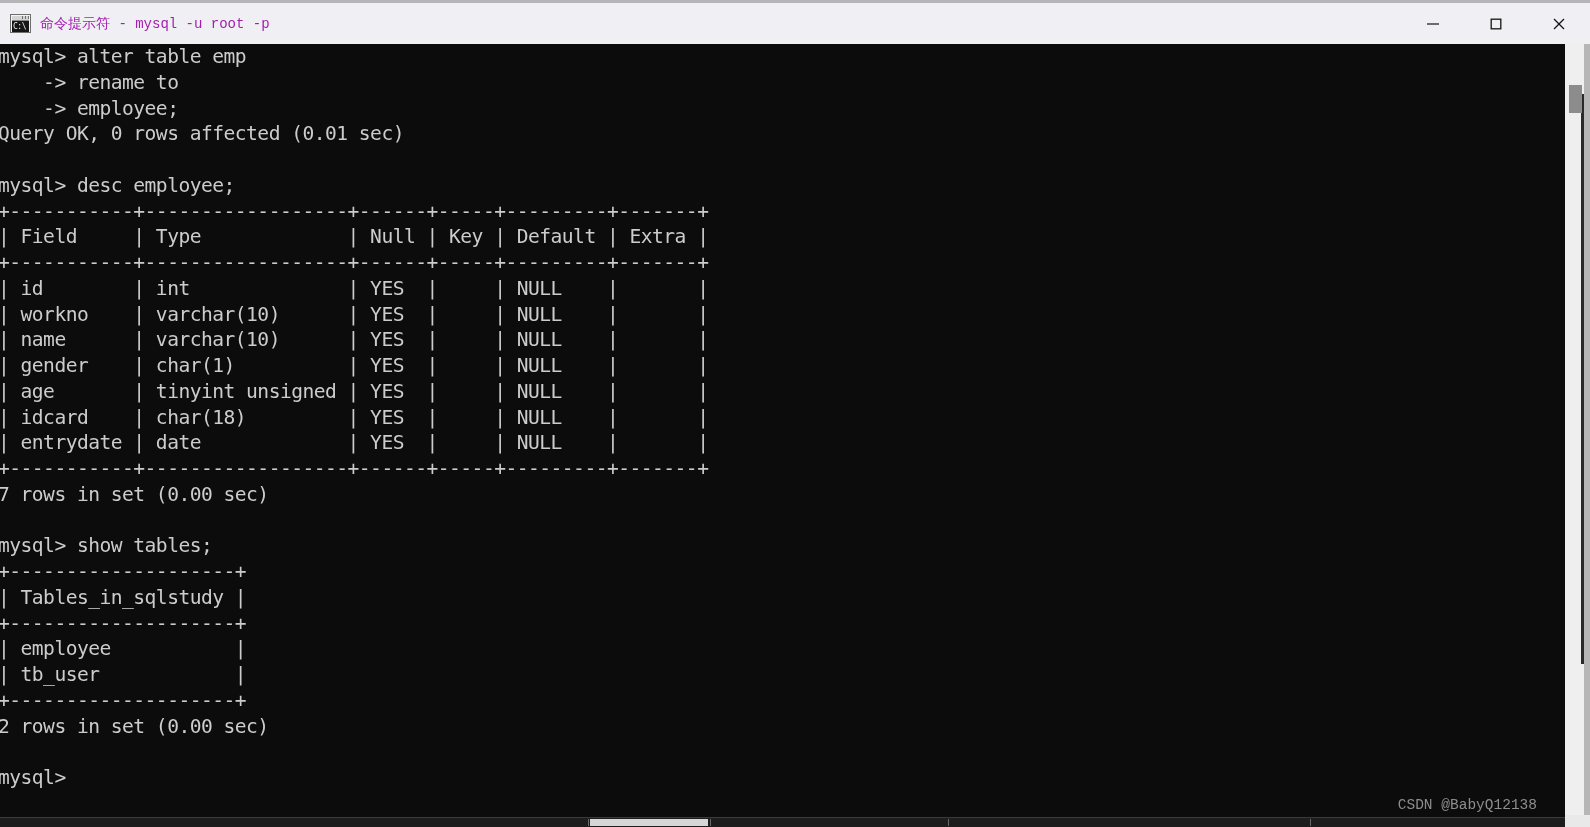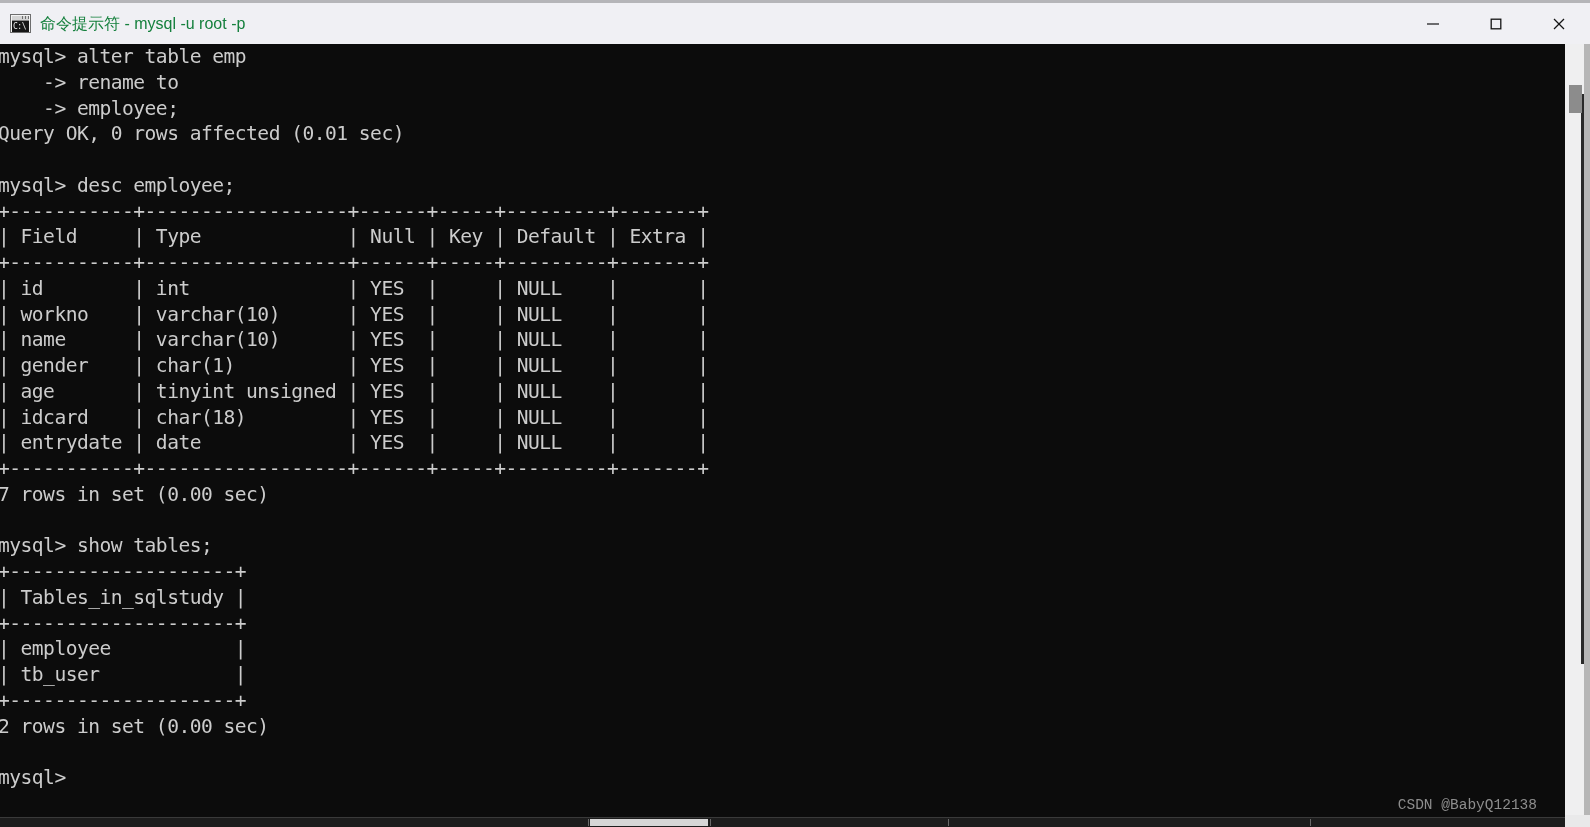--- a/index.html
+++ b/index.html
@@ -79,23 +79,23 @@
     font-size: 8px;
     line-height: 11px;
     letter-spacing: -0.5px;
     text-align: left;
     padding-left: 1px;
     box-sizing: border-box;
     overflow: hidden;
     white-space: nowrap;
   }
   #title-text {
-    font-family: Liberation Sans, sans-serif;
-    font-size: 16px;
-    color: #15803d;
+    font-family: Liberation Mono, monospace;
+    font-size: 14px;
+    color: #a21caf;
     white-space: nowrap;
     overflow: hidden;
     line-height: 1;
     padding-top: 1px;
   }
 
   #titlebar-controls {
     display: flex;
     flex: 0 0 auto;
     height: 100%;

